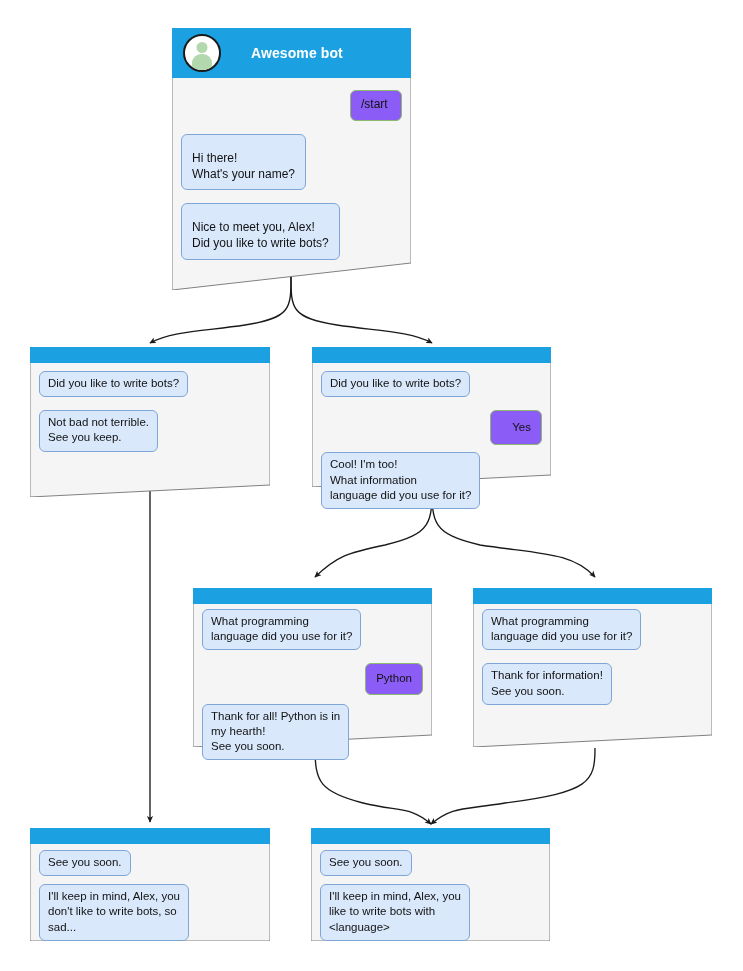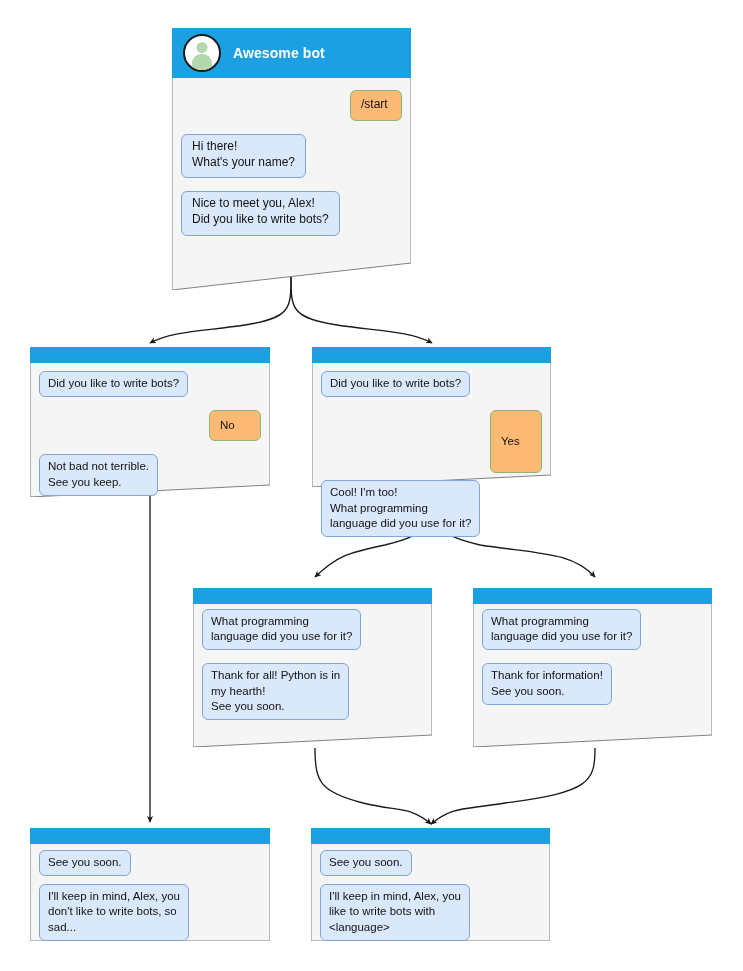--- a/index.html
+++ b/index.html
@@ -57,20 +57,21 @@
     display: flex;
     align-items: center;
     padding-left: 11px;
     gap: 12px;
   }
   .bot-title {
     color: #ffffff;
     font-size: 14px;
     font-weight: bold;
     letter-spacing: 0.1px;
+    margin-left: 18px;
   }
 
   .avatar {
     width: 38px;
     height: 38px;
     flex: 0 0 38px;
     border-radius: 50%;
     background: #ffffff;
     border: 2.5px solid #1a1a1a;
     box-sizing: border-box;
@@ -120,27 +121,27 @@
     color: #121212;
     white-space: pre-line;
     max-width: 78%;
     box-sizing: border-box;
   }
   .bubble.bot {
     background: #dae8fc;
     border-color: #7ea6d8;
   }
   .bubble.user {
-    background: #fdba74;
+    background: #8b5cf6;
     border-color: #8cb96e;
     min-width: 52px;
   }
   .card.big .bubble { font-size: 12px; }
   .card.big .bubble.user { padding: 6px 10px 7px 10px; }
-  .card.big .bubble.bot  { padding: 4px 10px 7px 10px; }
+  .card.big .bubble.bot  { padding: 16px 10px 7px 10px; }
 
   .gap-big { margin-bottom: 13px; }
 </style>
 </head>
 <body>
 
 <div id="canvas">
 
   <svg id="edges" viewBox="0 0 743 971" width="743" height="971">
     <defs>
@@ -198,64 +199,64 @@
   <div class="card" style="left:30px; top:347px; width:240px; height:150px;">
     <svg class="card-shape" viewBox="0 0 240 150" preserveAspectRatio="none">
       <path d="M0,0 L240,0 L240,138 L0,150 Z" fill="#f5f5f5" stroke="#808080" stroke-width="1"></path>
     </svg>
     <div class="card-inner">
       <div class="card-header"></div>
       <div class="card-body">
         <div class="row left gap-big">
           <div class="bubble bot">Did you like to write bots?</div>
         </div>
-        <div class="row right gap-big">
-          <div class="bubble user" style="padding:7px 10px;">No</div>
-        </div>
         <div class="row left">
           <div class="bubble bot">Not bad not terrible.
 See you keep.</div>
         </div>
       </div>
     </div>
   </div>
 
   <div class="card" style="left:312px; top:347px; width:239px; height:140px;">
     <svg class="card-shape" viewBox="0 0 239 140" preserveAspectRatio="none">
       <path d="M0,0 L239,0 L239,128 L0,140 Z" fill="#f5f5f5" stroke="#808080" stroke-width="1"></path>
     </svg>
     <div class="card-inner">
       <div class="card-header"></div>
       <div class="card-body">
         <div class="row left gap-big">
           <div class="bubble bot">Did you like to write bots?</div>
         </div>
         <div class="row right" style="margin-bottom:7px;">
-          <div class="bubble user" style="padding:23px 10px;">Yes</div>
+          <div class="bubble user" style="padding:9px 10px;text-align:right;">Yes</div>
         </div>
         <div class="row left">
           <div class="bubble bot">Cool! I'm too!
-What programming
+What information
 language did you use for it?</div>
         </div>
       </div>
     </div>
   </div>
 
   <div class="card" style="left:193px; top:588px; width:239px; height:159px;">
     <svg class="card-shape" viewBox="0 0 239 159" preserveAspectRatio="none">
       <path d="M0,0 L239,0 L239,147 L0,159 Z" fill="#f5f5f5" stroke="#808080" stroke-width="1"></path>
     </svg>
     <div class="card-inner">
       <div class="card-header"></div>
       <div class="card-body" style="padding-top:5px;">
         <div class="row left gap-big">
           <div class="bubble bot">What programming
 language did you use for it?</div>
         </div>
+        <div class="row right" style="margin-bottom:9px;">
+          <div class="bubble user" style="padding:7px 10px;">Python</div>
+        </div>
         <div class="row left">
           <div class="bubble bot">Thank for all! Python is in
 my hearth!
 See you soon.</div>
         </div>
       </div>
     </div>
   </div>
 
   <div class="card" style="left:473px; top:588px; width:239px; height:159px;">

